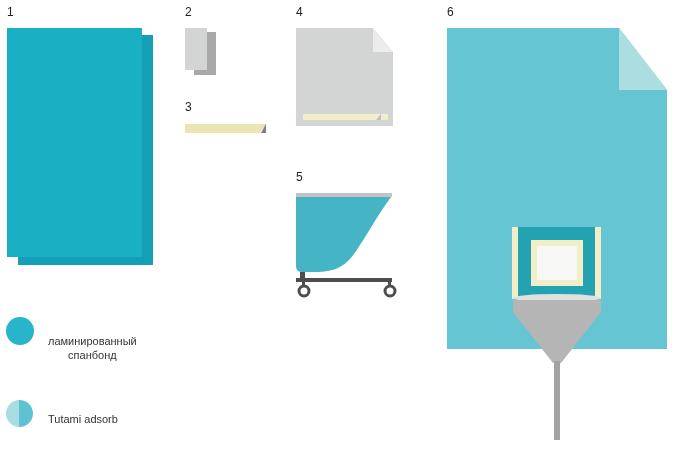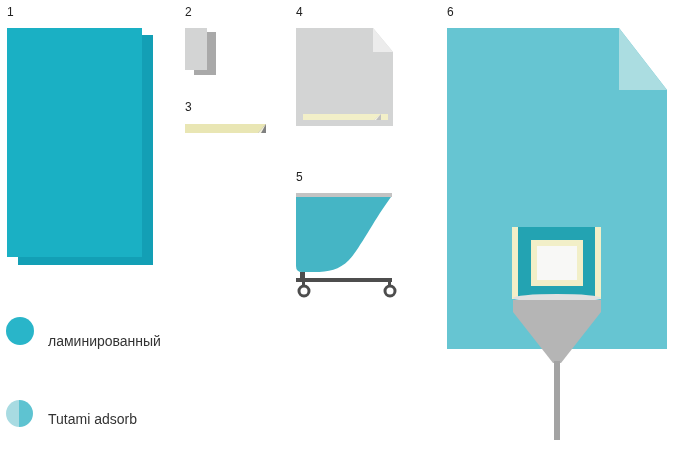--- a/index.html
+++ b/index.html
@@ -1,20 +1,20 @@
 <!DOCTYPE html>
 <html><head>
 <meta charset="utf-8">
 <style>
   html, body { margin:0; padding:0; background:#ffffff; }
   body { width:675px; height:452px; position:relative; overflow:hidden;
          font-family:"Liberation Sans", sans-serif; color:#222; }
   .abs { position:absolute; }
   .num { position:absolute; font-size:12px; line-height:12px; color:#222; }
-  .legend-text { position:absolute; font-size:14px; line-height:14px; color:#333;text-align:center; }
+  .legend-text { position:absolute; font-size:11px; line-height:14px; color:#333;text-align:center; }
 </style>
 </head>
 <body>
 
 <div class="num" style="left:7px;top:6px;">1</div>
 <div class="num" style="left:185px;top:6px;">2</div>
 <div class="num" style="left:185px;top:101px;">3</div>
 <div class="num" style="left:296px;top:6px;">4</div>
 <div class="num" style="left:296px;top:171px;">5</div>
 <div class="num" style="left:447px;top:6px;">6</div>
@@ -74,19 +74,20 @@
     <polygon points="66,272 154,272 154,284 114,335 106,335 66,284" fill="#b5b5b5"></polygon>
     <rect x="107" y="333" width="6" height="79" fill="#a3a3a3"></rect>
   </svg>
 </div>
 
 <div>
   <div>
     <div class="abs" style="left:6px;top:317px;width:28px;height:28px;border-radius:50%;background:#29b5c9;"></div>
     <div class="legend-text" style="left:48px;top:334px;">
       <div>ламинированный</div>
+      <div>спанбонд</div>
     </div>
   </div>
   <div>
     <div class="abs" style="left:6px;top:400px;width:27px;height:27px;border-radius:50%;background:linear-gradient(to right,#a8dbe2 50%,#5ec3d1 50%);"></div>
     <div class="legend-text" style="left:48px;top:412px;">Tutami adsorb</div>
   </div>
 </div>
 
 </body></html>

